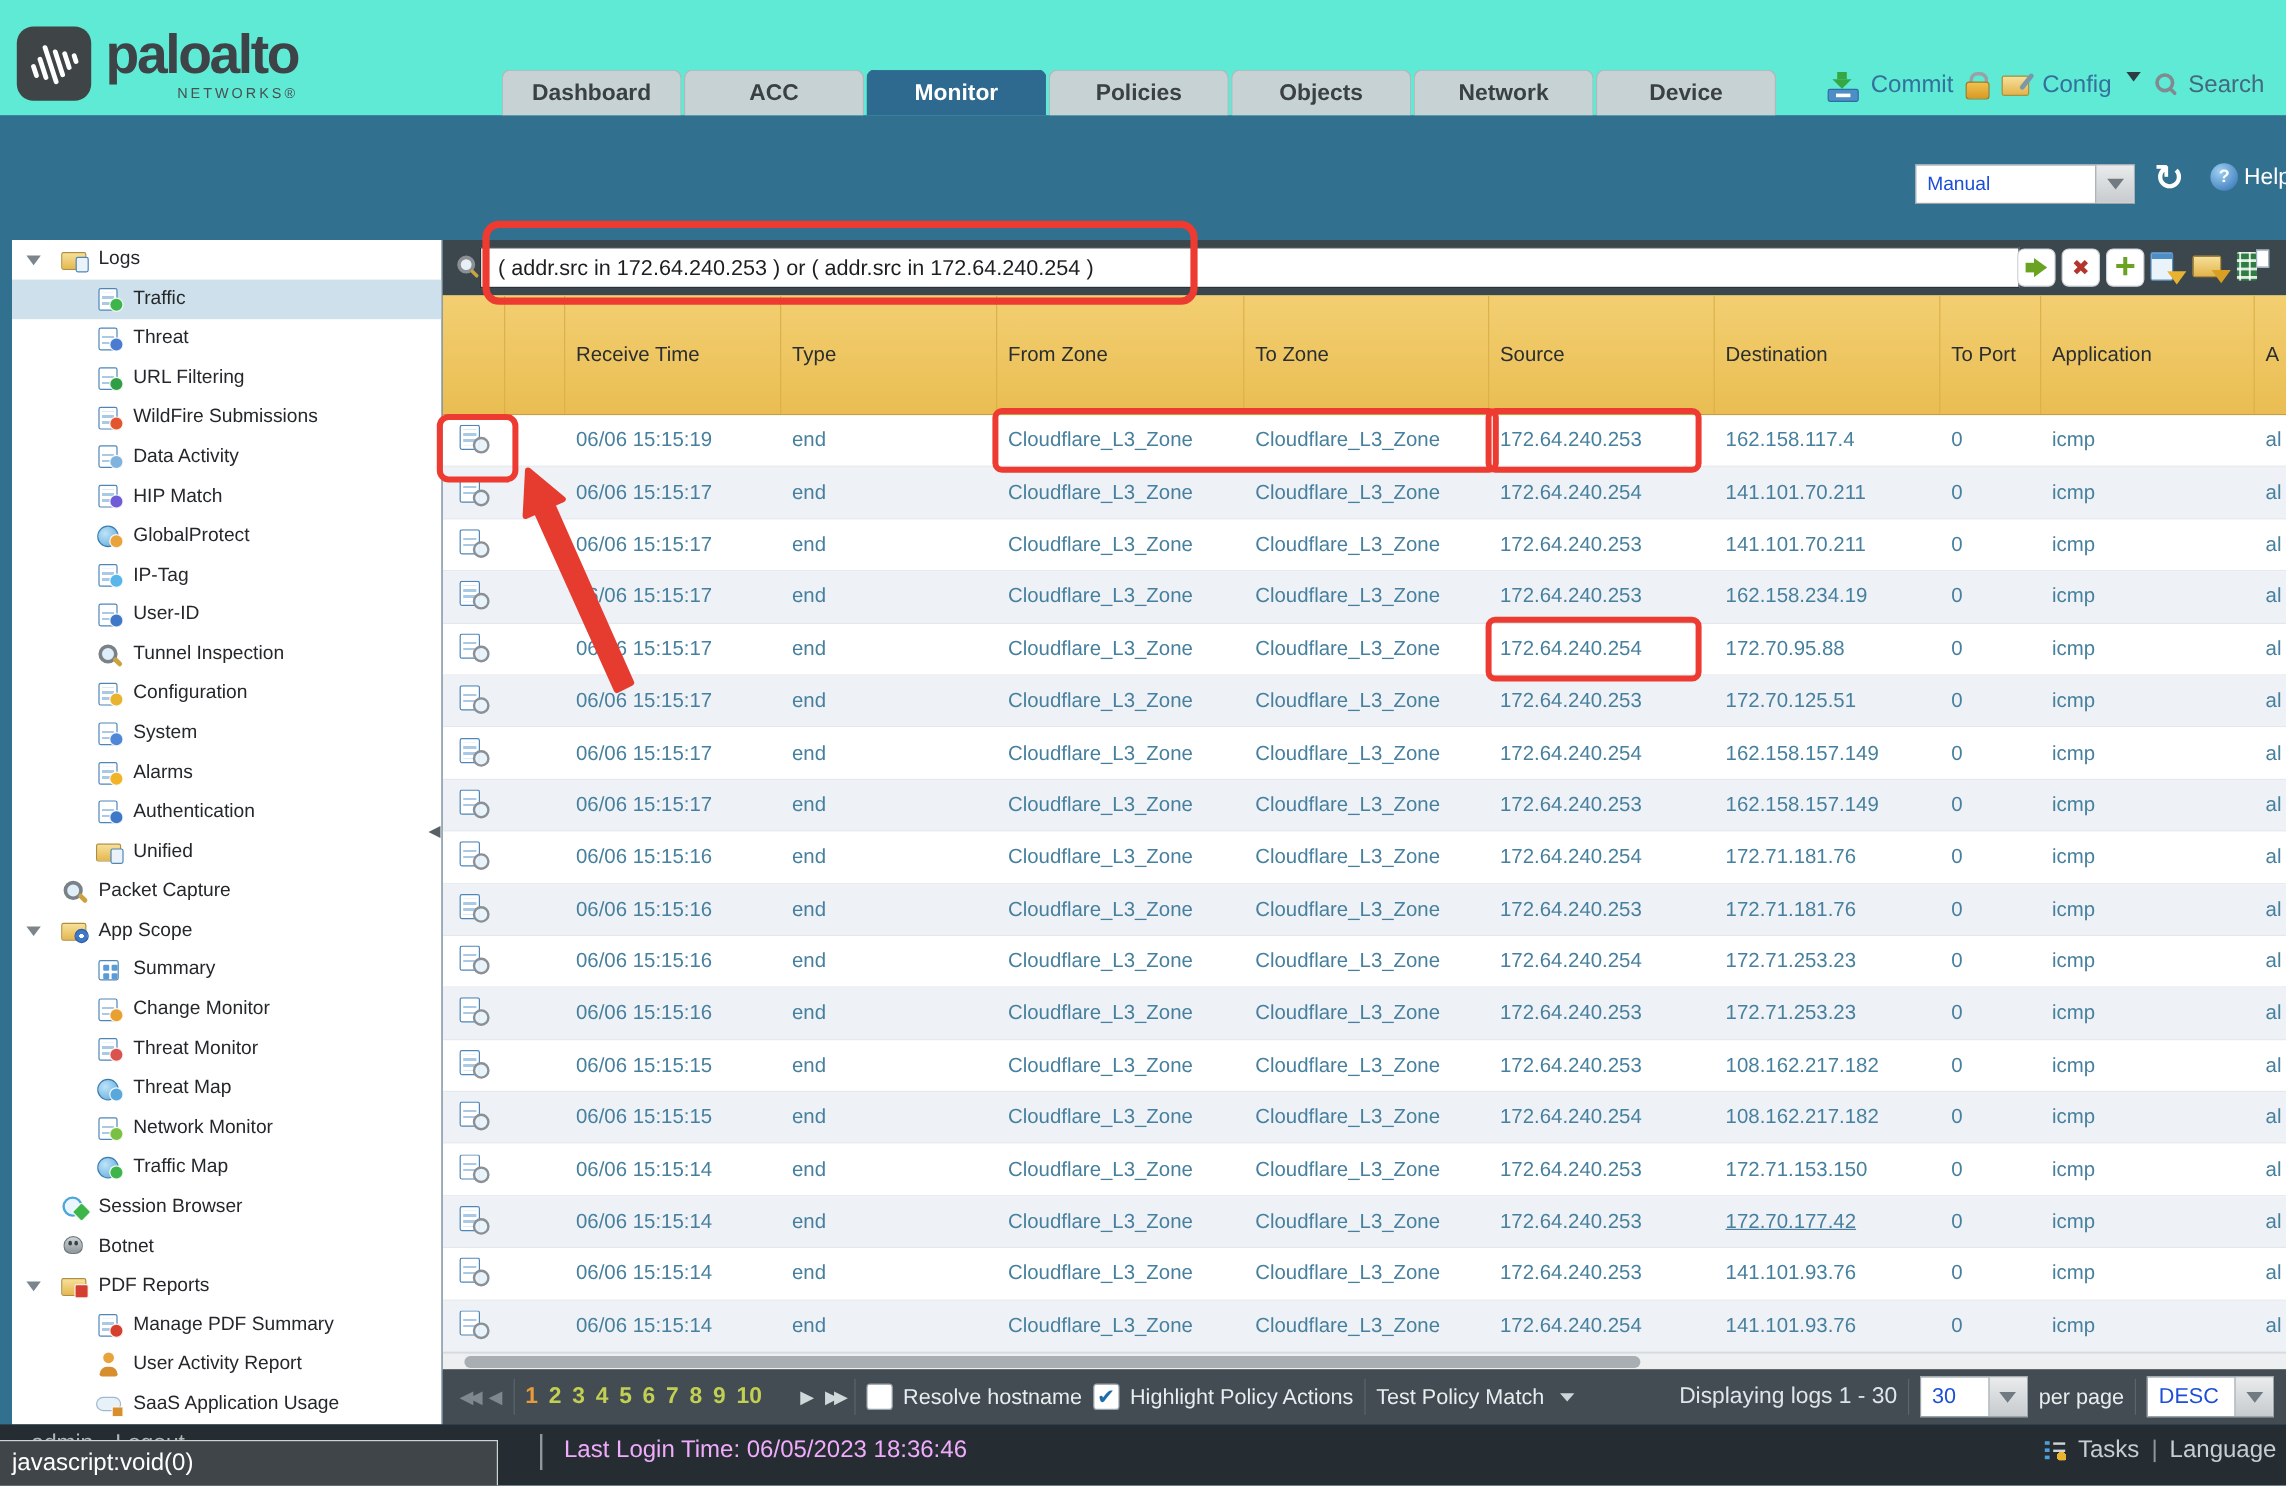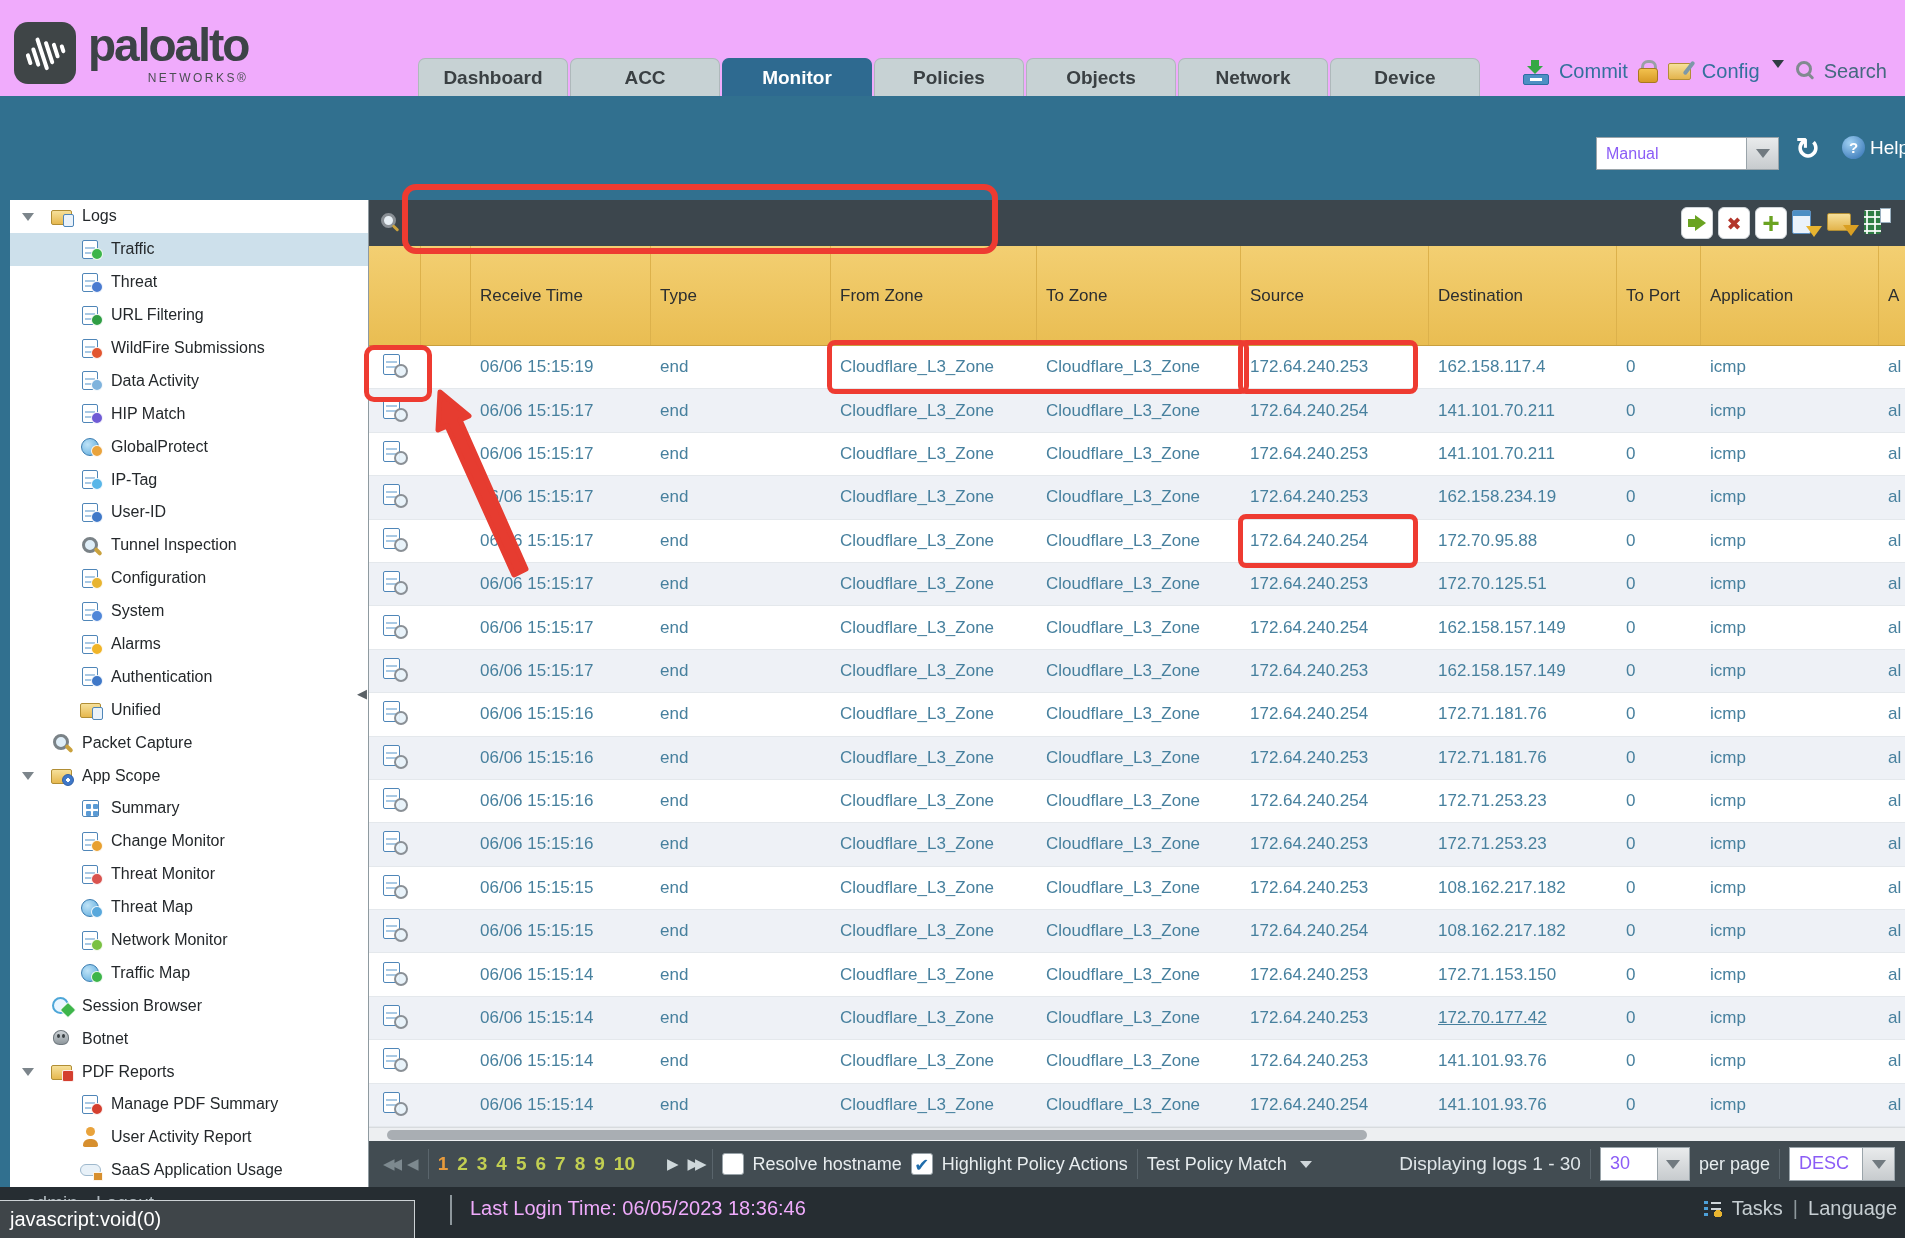--- a/index.html
+++ b/index.html
@@ -1,21 +1,21 @@
 <!DOCTYPE html>
 <html><head>
 <meta charset="utf-8">
 <style>
   html,body{margin:0;padding:0}
   body{width:1905px;height:1238px;position:relative;overflow:hidden;
        background:#31708f;font-family:"Liberation Sans","DejaVu Sans",sans-serif;
        -webkit-font-smoothing:antialiased}
 
   
-  #header{position:absolute;left:0;top:0;width:1905px;height:96px;background:#f0abfc}
+  #header{position:absolute;left:0;top:0;width:1905px;height:96px;background:#5eead4}
   #logo{position:absolute;left:14px;top:22px;display:flex;align-items:flex-start}
   #logo-mark{width:62px;height:62px;background:#3f4547;border-radius:14px;position:relative;overflow:hidden}
   #logo-text{margin-left:12px;line-height:1}
   #logo-name{font-size:46px;font-weight:bold;color:#3d4347;letter-spacing:-2px}
   #logo-sub{display:block;text-align:right;font-size:12px;letter-spacing:2.5px;color:#4a4f52;margin-top:4px}
 
   
   #tabs{position:absolute;left:418px;bottom:0;display:flex;gap:2px}
   .tab{width:148px;height:37px;background:#c7d2d4;border:1px solid #aeb9bb;border-bottom:none;
        border-radius:7px 7px 0 0;display:flex;align-items:center;justify-content:center;
@@ -41,21 +41,21 @@
   .ic-config{width:24px;height:20px;position:relative;display:inline-block}
   .ic-config:before{content:'';position:absolute;bottom:0;left:0;width:21px;height:15px;background:linear-gradient(#f6e09a,#e3b44c);border:1px solid #b18e35;border-radius:2px}
   .ic-config:after{content:'';position:absolute;top:0;right:1px;width:4px;height:16px;background:#7c98a8;border-radius:2px;transform:rotate(38deg)}
 
   .ic-search{width:20px;height:20px;position:relative;display:inline-block}
   .ic-search:before{content:'';position:absolute;top:1px;left:2px;width:10px;height:10px;border:3px solid #808a90;border-radius:50%}
   .ic-search:after{content:'';position:absolute;bottom:0;right:2px;width:3px;height:8px;background:#808a90;border-radius:2px;transform:rotate(-45deg)}
 
   
   .sel{position:absolute;background:#fff;border:1px solid #9aa4aa;display:flex;height:33px;box-sizing:border-box}
-  .sel .v{flex:1;padding-left:9px;font-size:16px;color:#8b5cf6;line-height:31px;overflow:hidden;white-space:nowrap}
+  .sel .v{flex:1;padding-left:9px;font-size:16px;color:#1d4ed8;line-height:31px;overflow:hidden;white-space:nowrap}
   .sel .btn{width:31px;background:linear-gradient(#e9ebec,#c7cbce);border-left:1px solid #9aa4aa;display:flex;align-items:center;justify-content:center}
   .sel .btn i{width:0;height:0;border-left:7px solid transparent;border-right:7px solid transparent;border-top:9px solid #717a80}
   #refresh{position:absolute;left:1795px;top:131px;color:#fff;font-size:30px;font-weight:bold;font-family:"DejaVu Sans",sans-serif}
   #help{position:absolute;left:1842px;top:136px;display:flex;align-items:center;gap:5px;color:#fff;font-size:19px}
   #help .q{width:23px;height:23px;border-radius:50%;background:radial-gradient(circle at 35% 30%,#9fd0f2,#2d6db0);color:#fff;font-size:15px;font-weight:bold;display:flex;align-items:center;justify-content:center}
 
   
   #sidebar{position:absolute;left:10px;top:200px;width:358px;height:987px;background:#fff;overflow:hidden}
   .srow{height:32.9px;display:flex;align-items:center;position:relative;cursor:pointer;color:#24282b;font-size:16px;white-space:nowrap}
   .srow[data-level="0"]{padding-left:40px}
@@ -432,20 +432,21 @@
     <div class="srow" data-level="1">
       <span class="sic" data-ic="saas-usage"></span>
       <span>SaaS Application Usage</span>
     </div>
   </div>
 <div id="splitter"></div>
 <div id="splitter-handle">◀</div>
 
 <div id="filterrow">
   <span id="filter-mag"></span>
+  <div id="filter-input">( addr.src in 172.64.240.253 ) or ( addr.src in 172.64.240.254 )</div>
   <div id="filter-icons">
     <span class="fbtn">
         <span class="garr">
           <i class="bar"></i>
           <i class="tri"></i>
         </span>
       </span>
     <span class="fbtn">
         <span class="fx">✖</span>
       </span>

